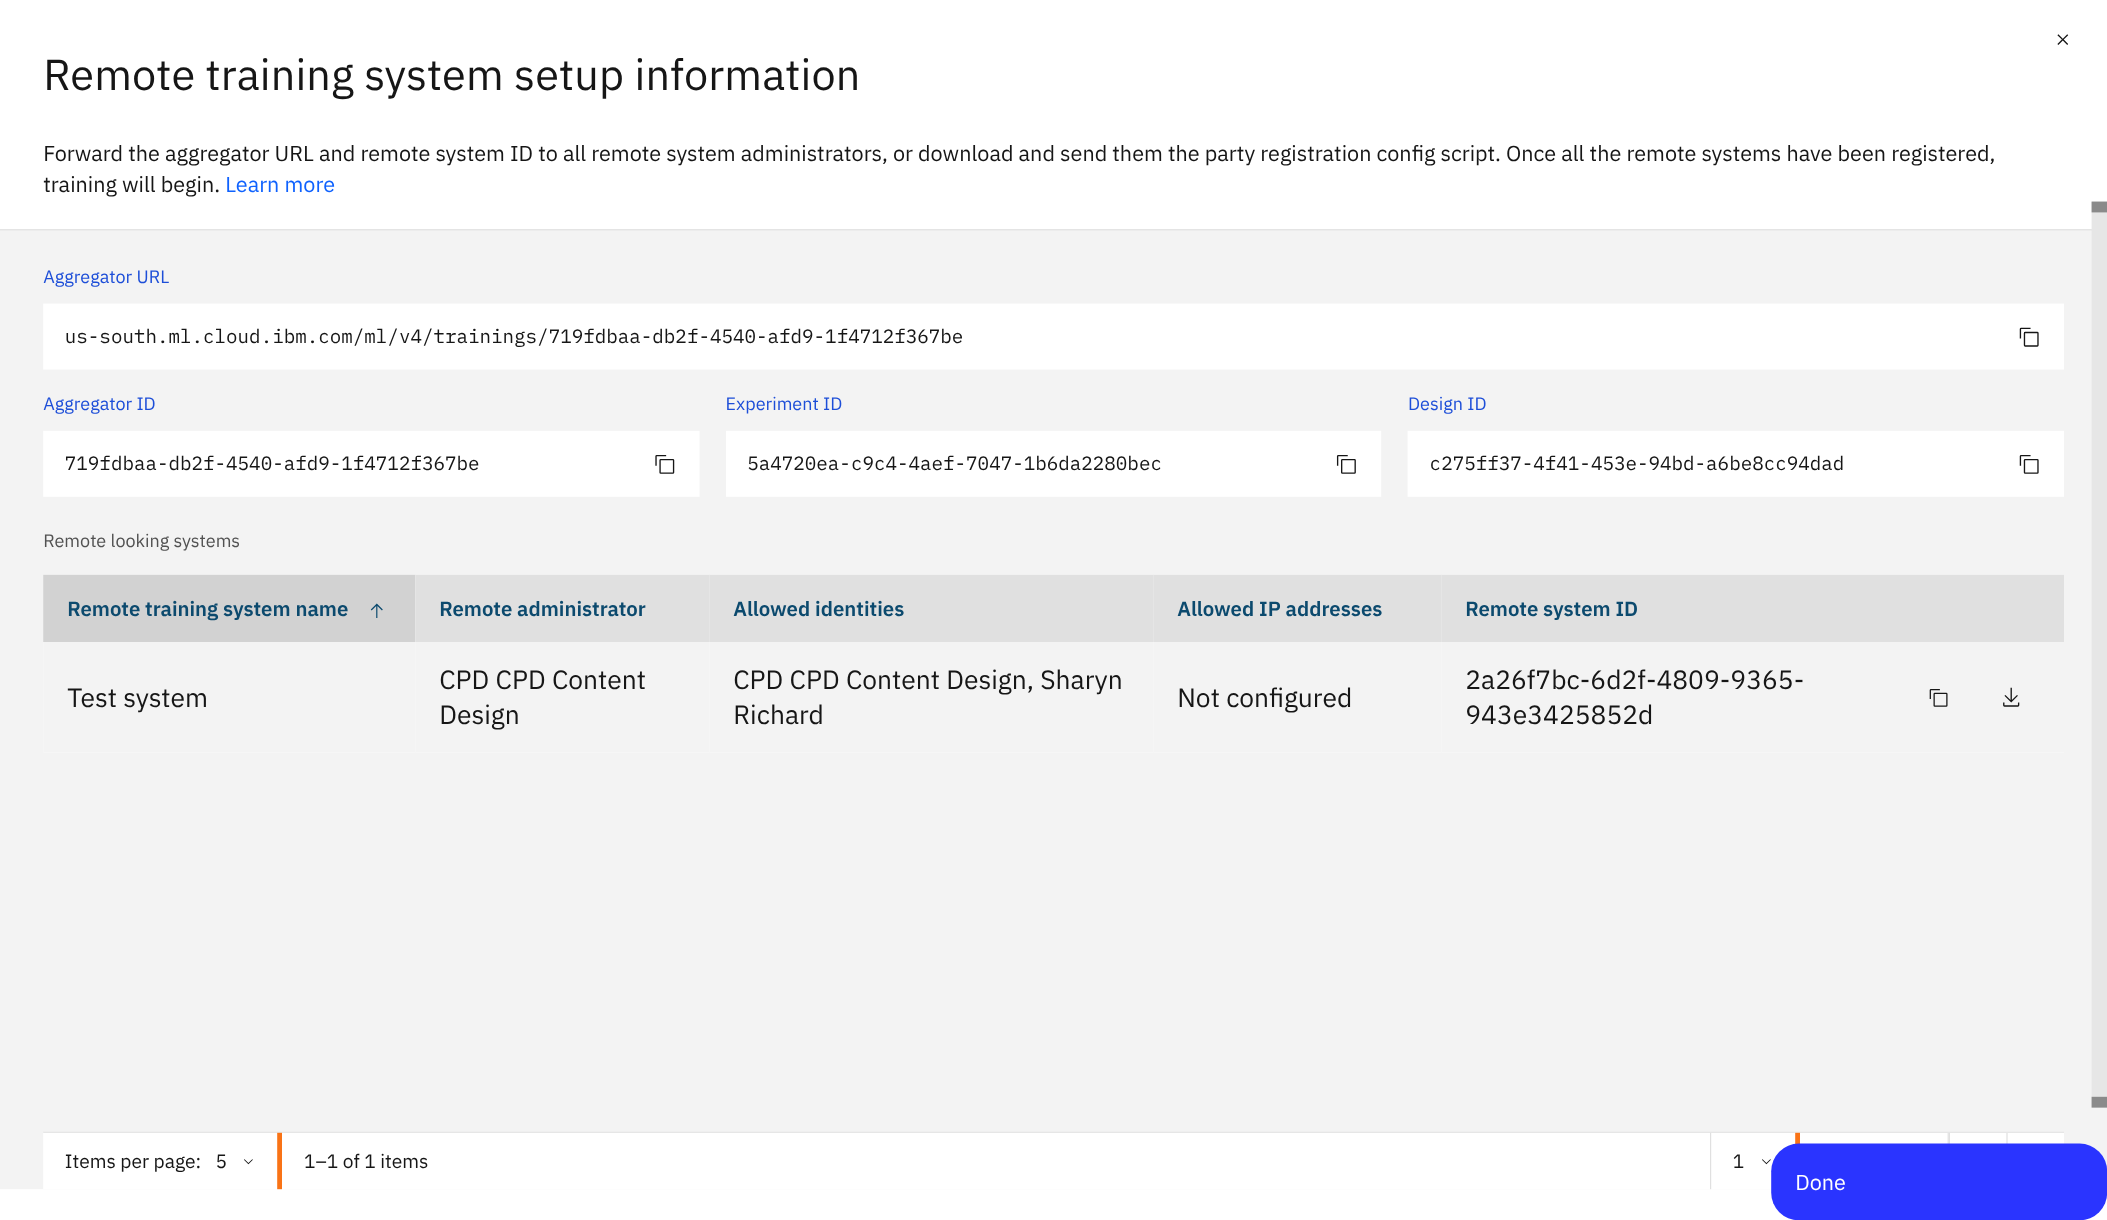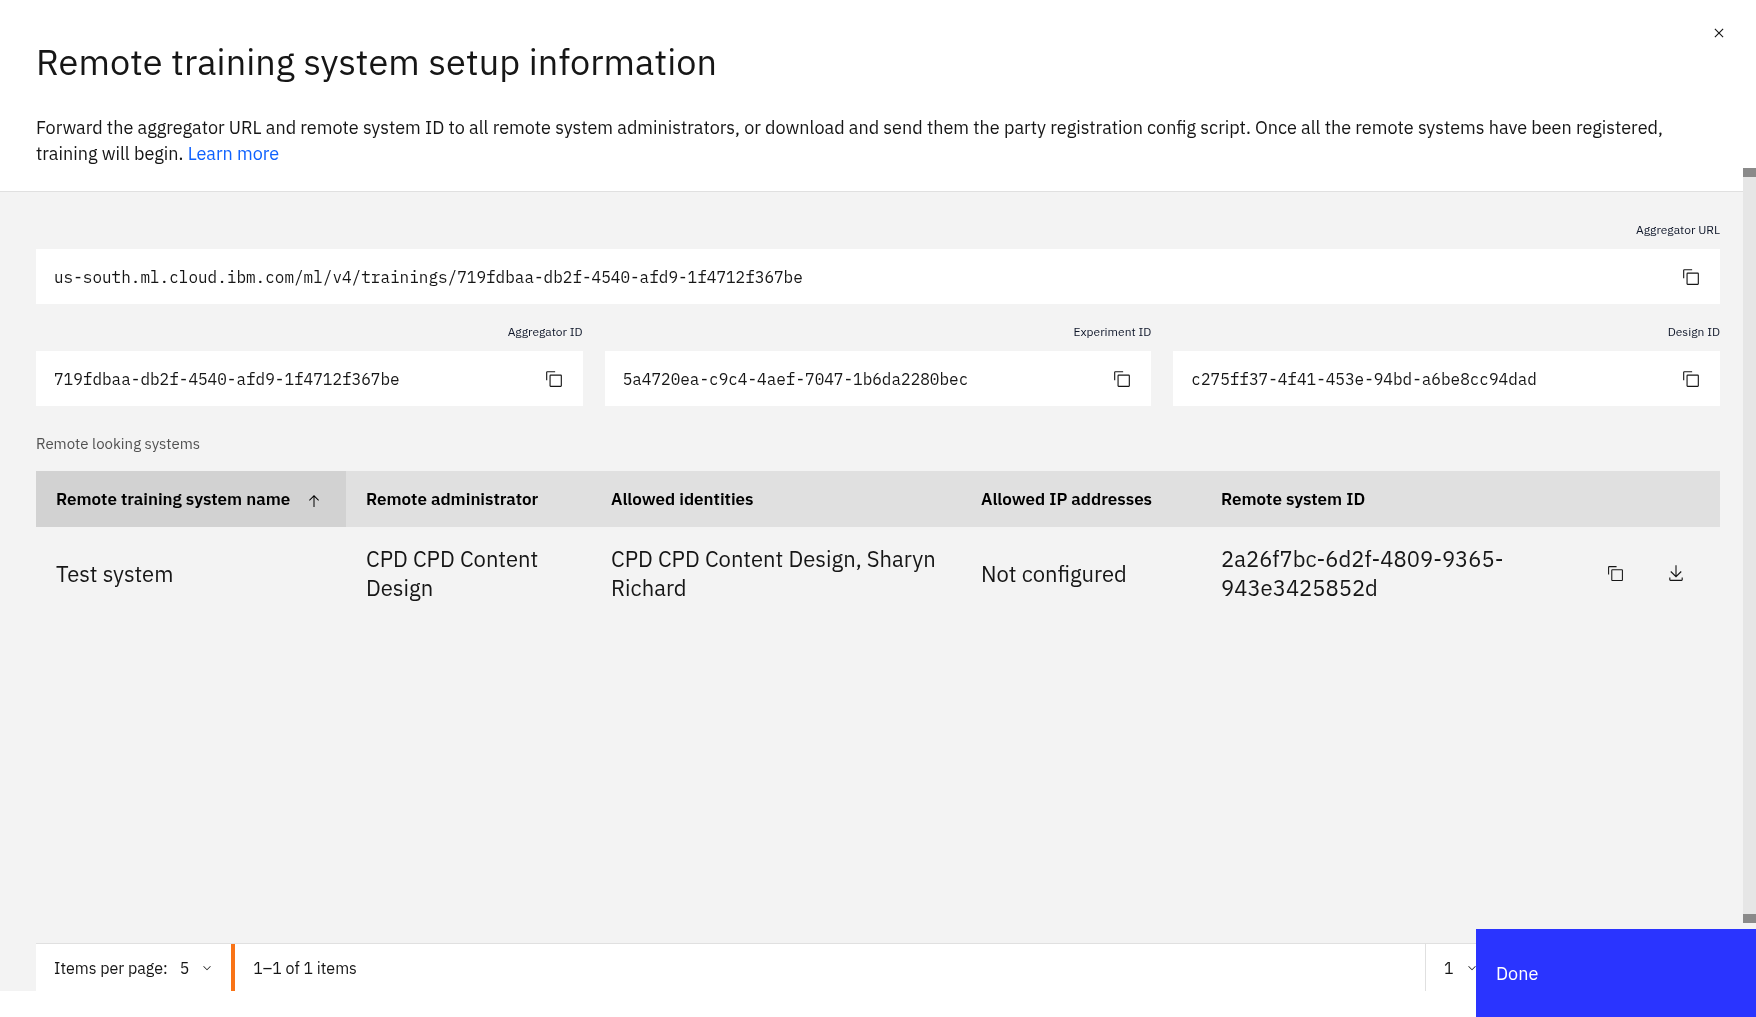--- a/index.html
+++ b/index.html
@@ -44,24 +44,23 @@
 
   .panel {
     background: #f3f3f3;
     border-top: 1px solid #e0e0e0;
     padding: 30px 36px 0 36px;
     position: relative;
     height: 800px;
   }
 
   .field-label {
-    font-size: 12px;
-    color: #0f172a;
+    font-size: 15px;
+    color: #1d4ed8;
     margin-bottom: 12px;
-    text-align: right;
   }
 
   .value-box {
     background: #fff;
     display: flex;
     align-items: center;
     justify-content: space-between;
     padding: 14px 18px;
     height: 55px;
     font-size: 16px;
@@ -105,21 +104,21 @@
     width: 100%;
     border-collapse: collapse;
     background: #fff;
     table-layout: fixed;
   }
   table.data thead th {
     background: #e0e0e0;
     text-align: left;
     font-weight: 600;
     font-size: 17px;
-    color: #000000;
+    color: #0c4a6e;
     padding: 17px 20px;
     border: none;
   }
   table.data thead th.active { background: #d2d2d2; }
   table.data tbody td {
     background: #f3f3f3;
     font-size: 22px;
     color: #161616;
     padding: 17px 20px;
     border: none;
@@ -153,28 +152,29 @@
     border-left: 1px solid #e0e0e0;
     color: #161616; cursor: pointer;
   }
   .pagination .arrow.disabled { color: #c6c6c6; cursor: default; }
 
   .done-btn {
     position: absolute;
     right: 0;
     bottom: 0;
     width: 280px;
-    height: 88px;
+    height: 64px;
     background: #2a34ff;
     color: #fff;
     font-size: 18px;
     display: flex;
     align-items: center;
     padding-left: 20px;
     cursor: pointer;
+    border-radius: 23px;
   }
 
   
   .scrolltrack {
     position: absolute; right:0; top:168px; bottom:94px; width:13px;
     background: #e6e6e6;
   }
   .scrolltrack .thumb-top { position:absolute; top:0; width:100%; height:9px; background:#8a8a8a; }
   .scrolltrack .thumb-bot { position:absolute; bottom:0; width:100%; height:9px; background:#8a8a8a; }
 

